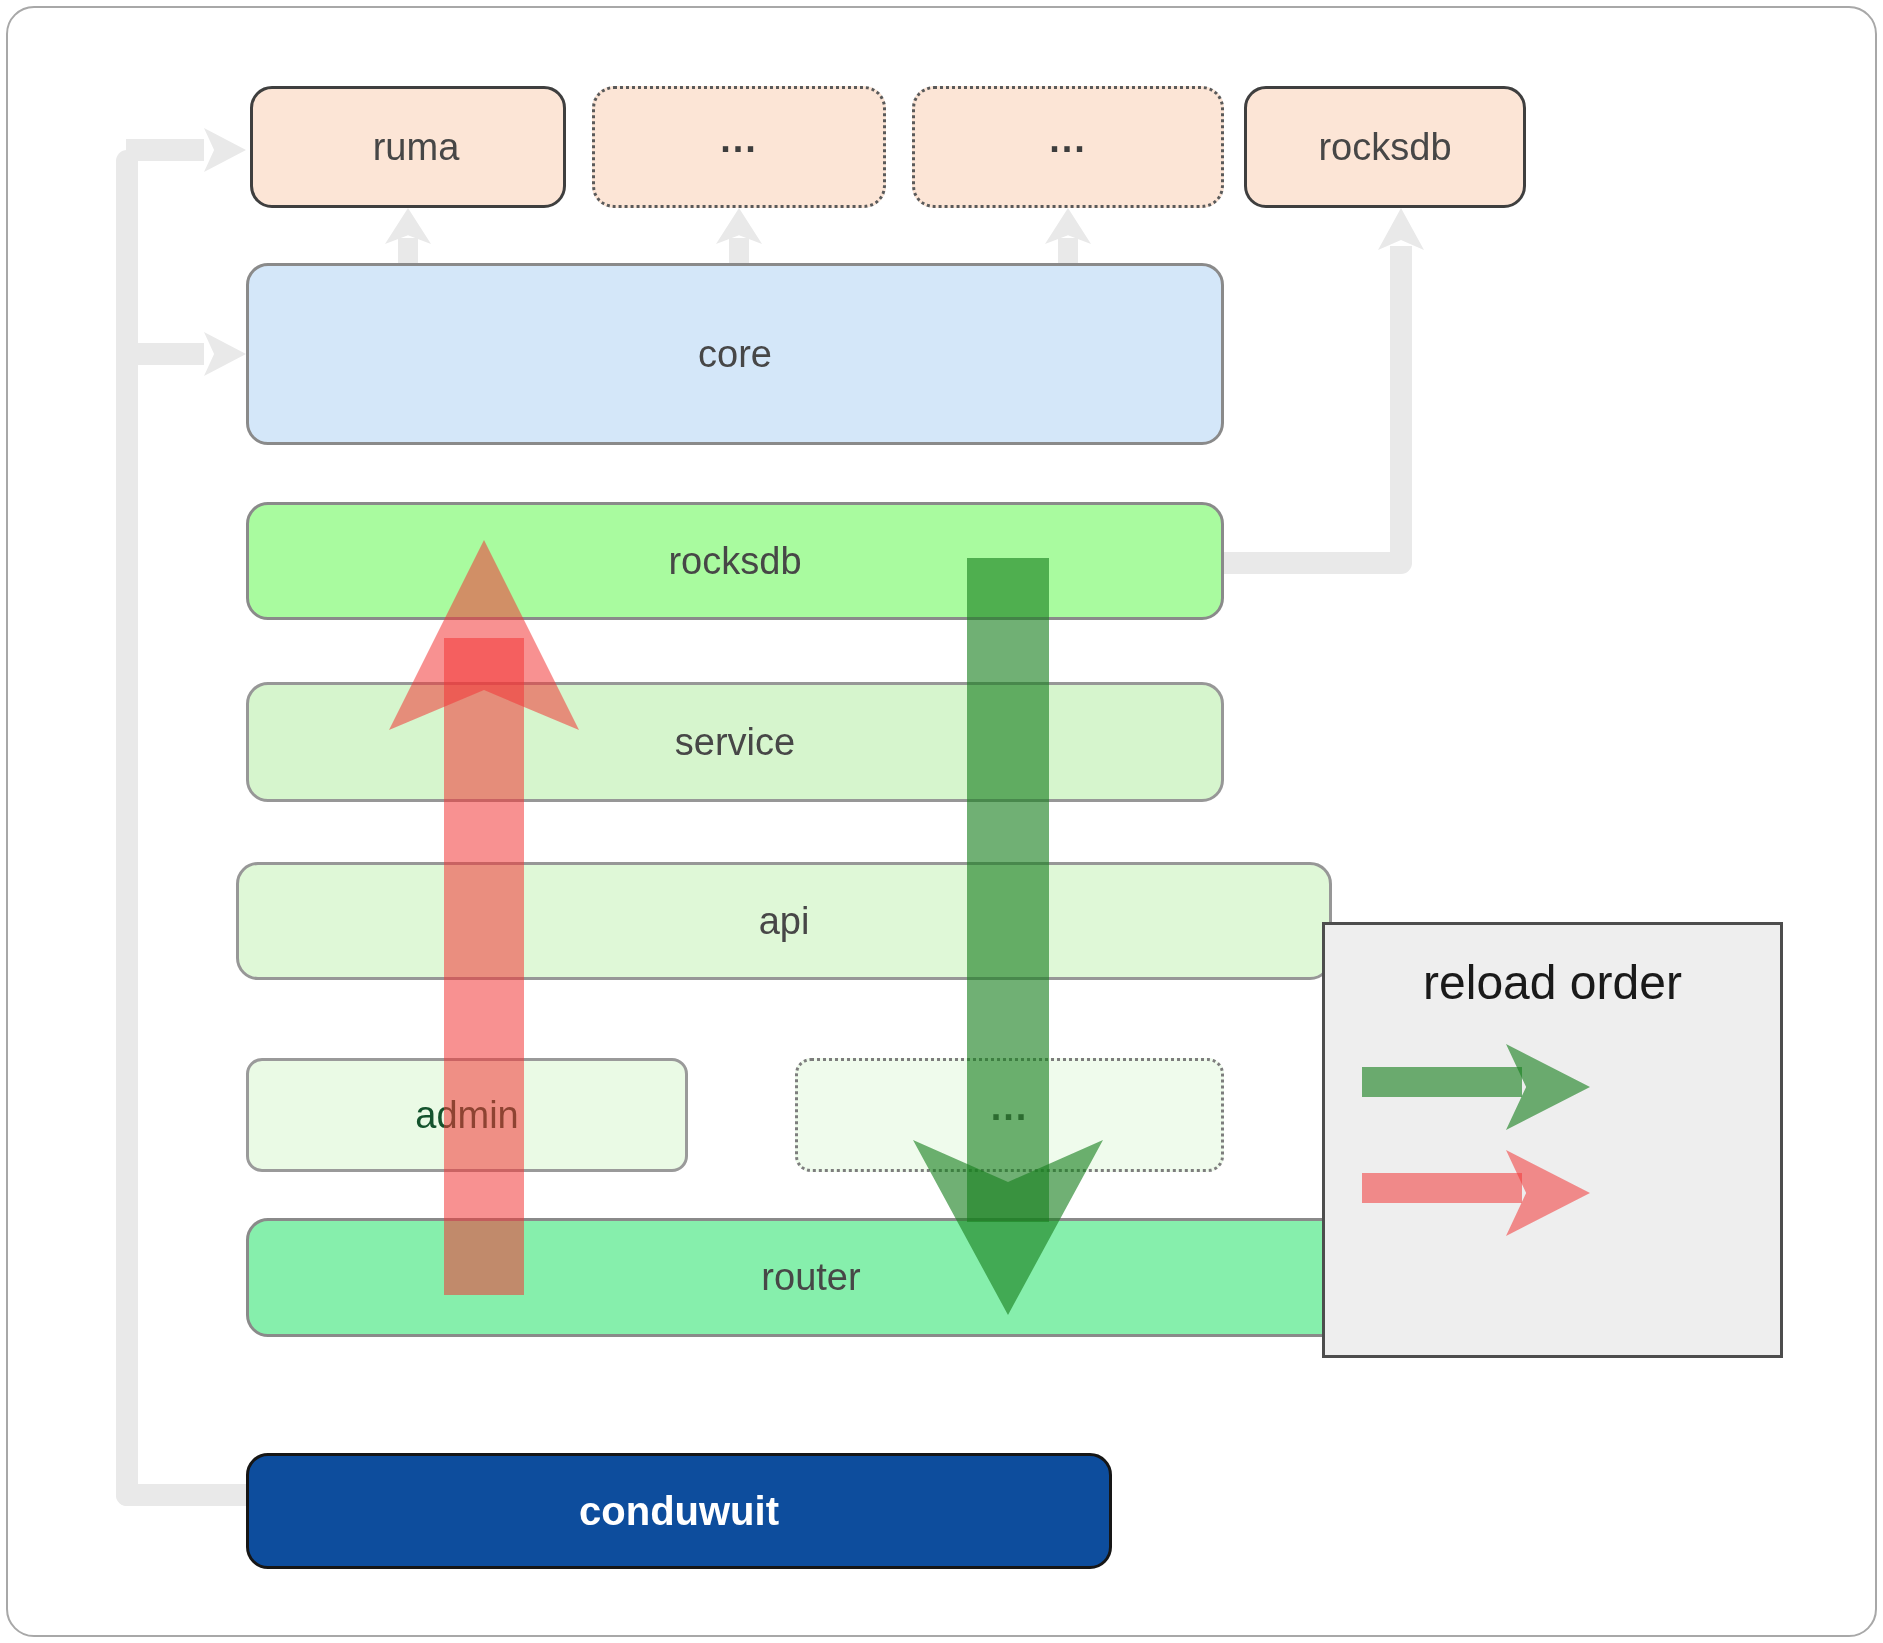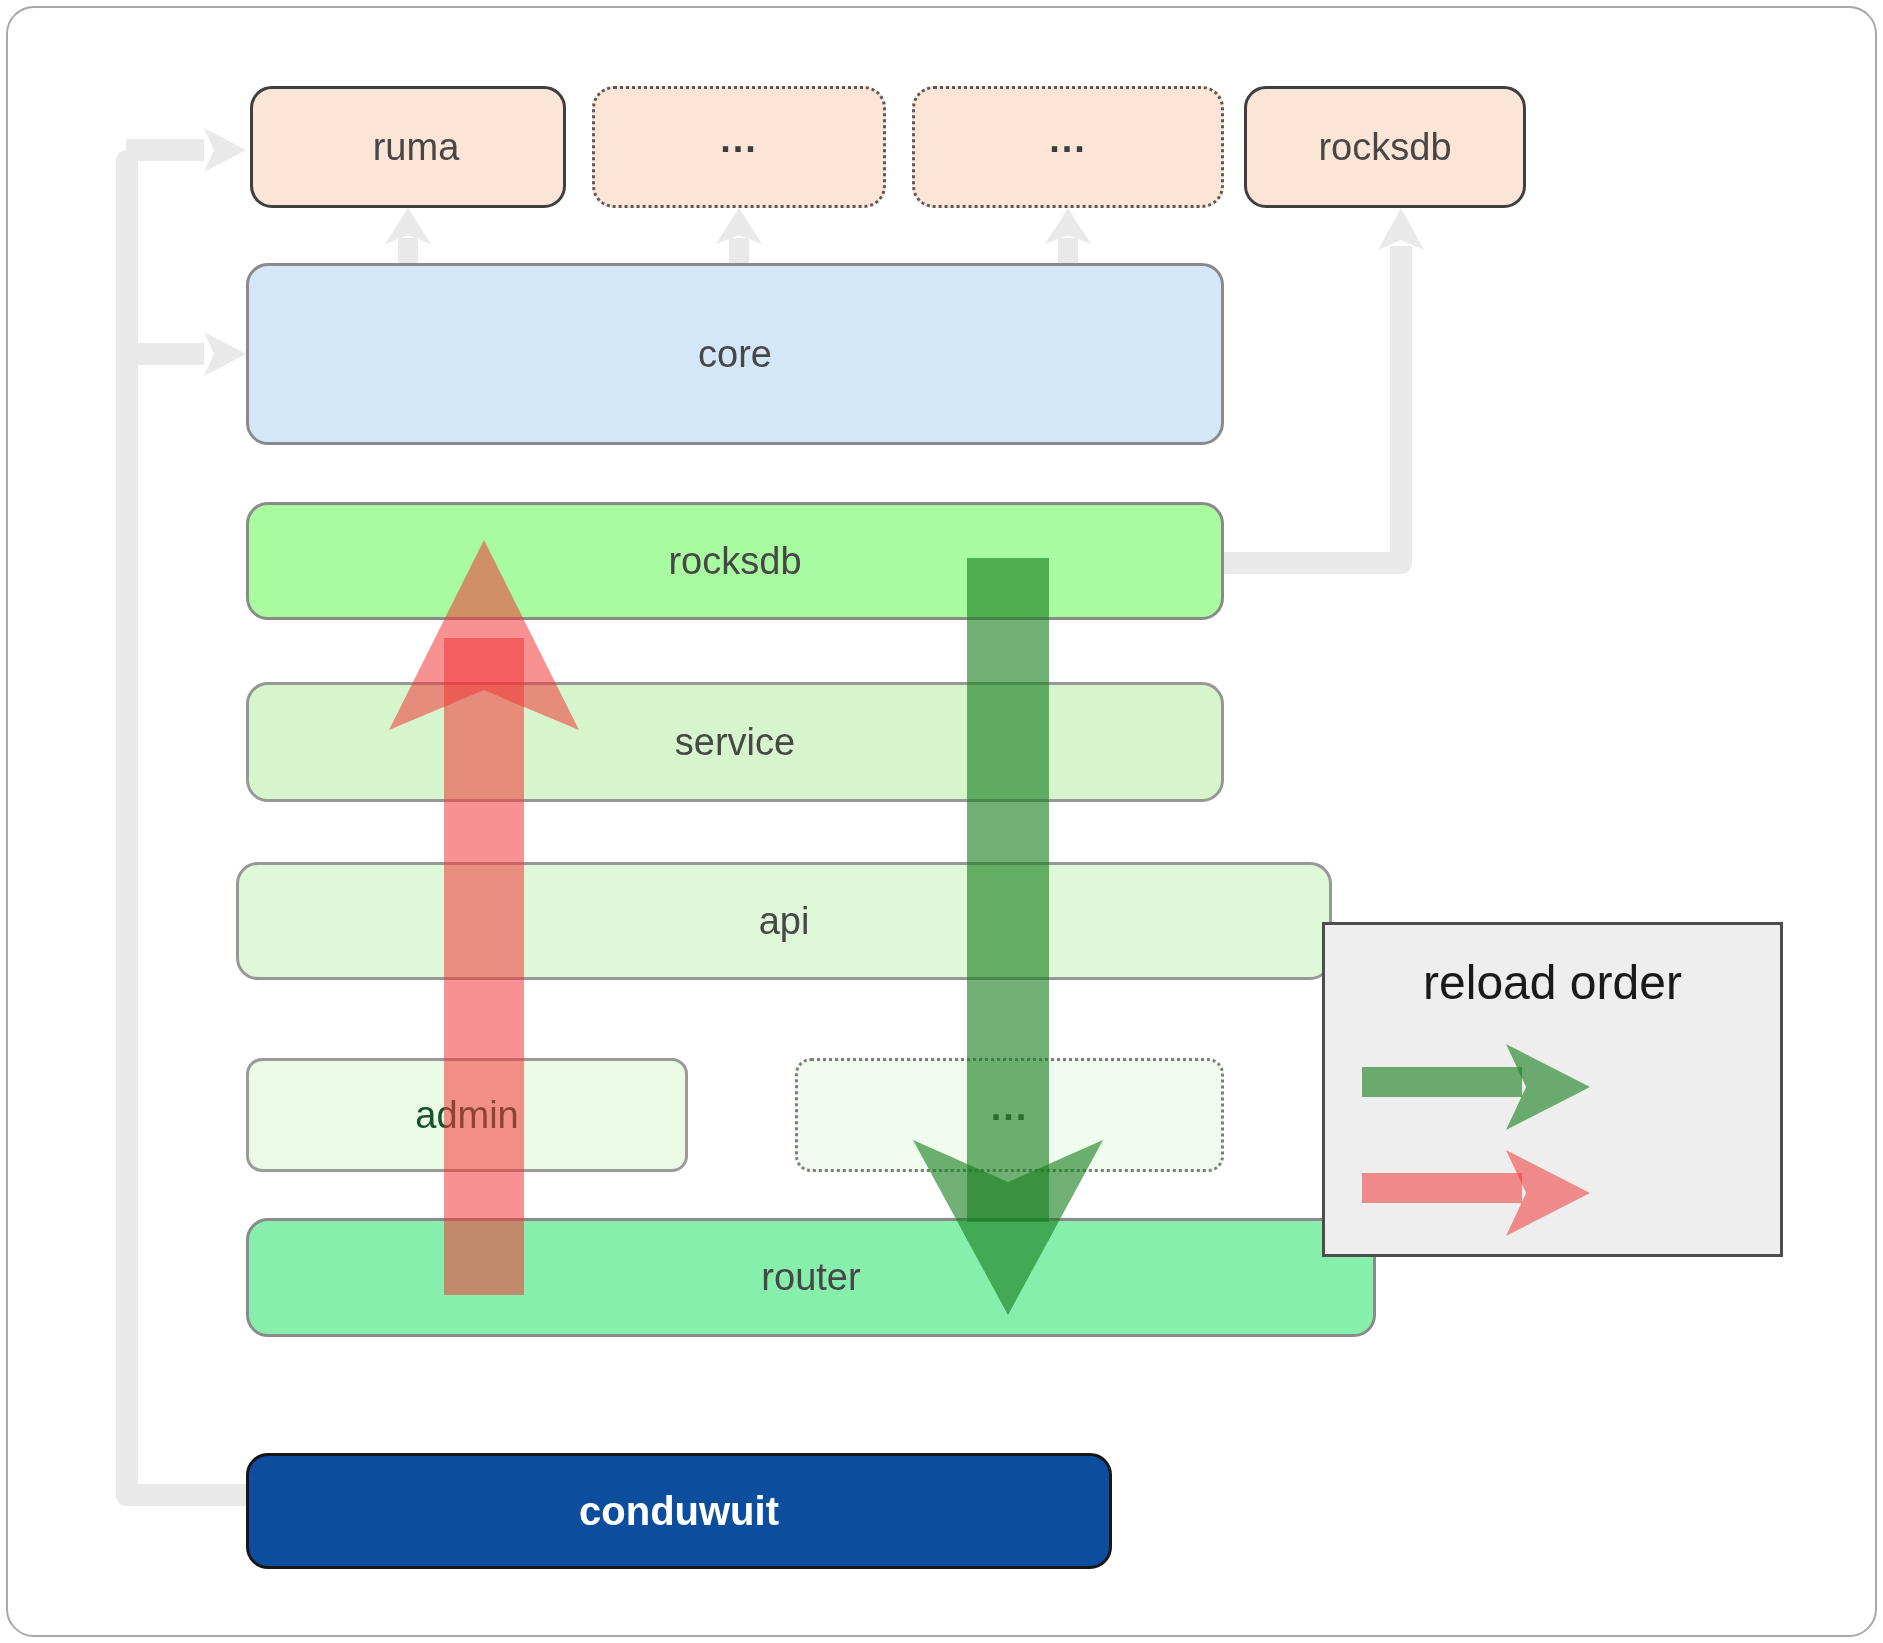--- a/index.html
+++ b/index.html
@@ -21,21 +21,21 @@
   .dart.up{clip-path:polygon(50% 0%,100% 100%,50% 76%,0% 100%);}
   .dart.right{clip-path:polygon(0% 0%,100% 50%,0% 100%,24% 50%);}
   
   .big{position:absolute;z-index:3;}
   .red-fill{background:rgba(243,55,55,0.55);}
   .green-fill{background:rgba(25,128,30,0.62);}
   .head-up{clip-path:polygon(50% 0%,100% 100%,50% 79%,0% 100%);}
   .head-down{clip-path:polygon(0% 0%,50% 24%,100% 0%,50% 100%);}
   .head-right{clip-path:polygon(0% 0%,100% 50%,0% 100%,24% 50%);}
   
-  #legend{position:absolute;left:1322px;top:922px;width:461px;height:335px;
+  #legend{position:absolute;left:1322px;top:922px;width:461px;height:436px;
           background:#eeeeee;border:3px solid #4d4d4d;box-sizing:border-box;z-index:2;}
   #legend-title{position:absolute;left:0;top:30px;width:100%;text-align:center;
                 font-size:48px;color:#1a1a1a;}
   .legend-label{position:absolute;font-size:40px;color:#111111;}
 </style>
 </head>
 <body>
 
 <div id="stage">
   <div id="frame"></div>

